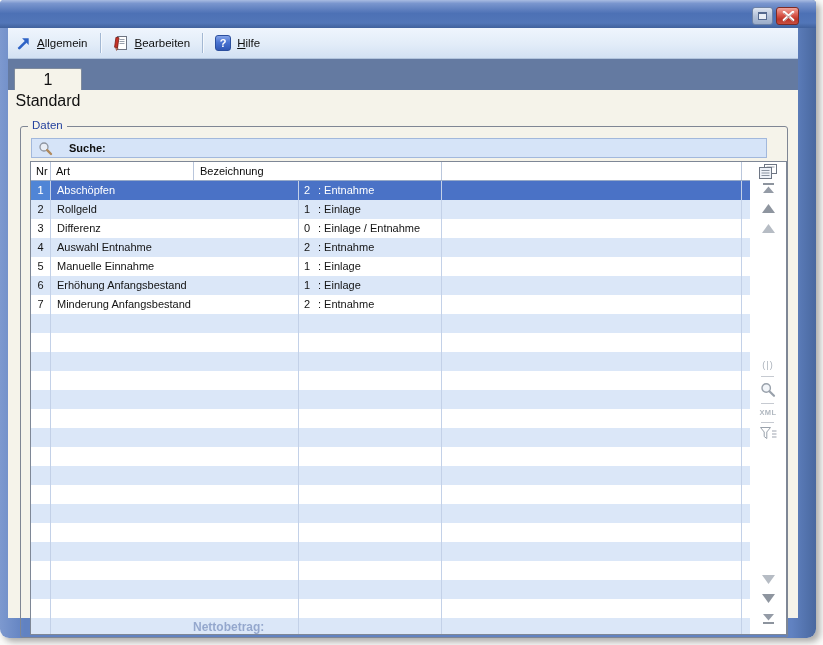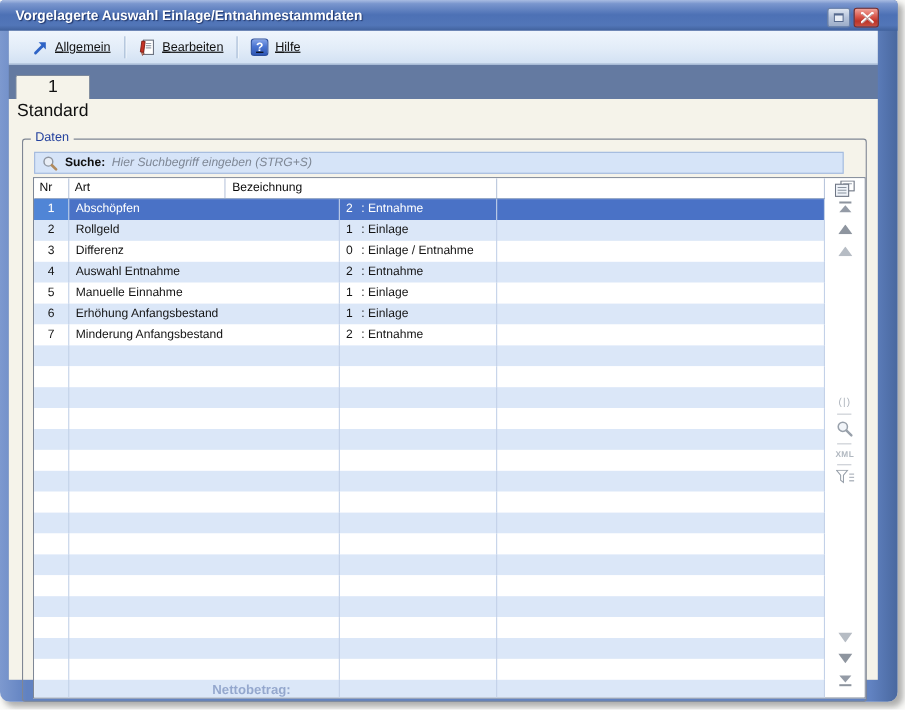--- a/index.html
+++ b/index.html
@@ -17,56 +17,56 @@
   .btn-max{position:absolute;left:752px;top:7px;width:21px;height:18px;border:1px solid #6d82a6;border-radius:3px;
     background:linear-gradient(180deg,#dfe6f1 0%,#b4c2d9 50%,#9cadc9 100%);box-sizing:border-box;}
   .btn-max .glyph{position:absolute;left:5px;top:4px;width:9px;height:8px;border:1px solid #55698e;border-top:2px solid #55698e;background:#e9eef6;box-sizing:border-box;}
   .btn-close{position:absolute;left:776px;top:7px;width:23px;height:18px;border:1px solid #7e2b24;border-radius:3px;
     background:linear-gradient(180deg,#f0a49b 0%,#d9564a 45%,#bd3428 70%,#c84f41 100%);box-sizing:border-box;}
   .btn-close svg{position:absolute;left:5px;top:3px;}
   
   .content{position:absolute;left:8px;top:28px;width:790px;height:590px;background:#647aa1;}
   .toolbar{position:absolute;left:0;top:0;width:790px;height:31px;box-sizing:border-box;
     background:linear-gradient(180deg,#eff5fd 0%,#e2ecf8 55%,#d2e1f3 100%);
-    border-bottom:1px solid #b1c4dd;display:flex;align-items:center;padding-left:13px;text-decoration:underline;}
+    border-bottom:1px solid #b1c4dd;display:flex;align-items:center;}
   .tb-btn{display:flex;align-items:center;gap:6px;padding:0 8px;height:24px;font-size:11.5px;color:#101010;cursor:default;}
   .tb-btn .u{text-decoration:underline;}
   .tb-sep{width:1px;height:20px;background:#a3b8d3;box-shadow:1px 0 0 #f4f8fd;margin:0 4px;}
   .hilfe-ic{width:16px;height:16px;border:1px solid #2c4f9e;border-radius:3px;box-sizing:border-box;
     background:linear-gradient(180deg,#84a3e8 0%,#4a74d2 45%,#2f57b4 100%);
     color:#fff;font-weight:bold;font-size:11px;text-align:center;line-height:14px;}
   
   .tab{position:absolute;left:6px;top:40px;width:68px;height:22px;box-sizing:border-box;z-index:2;
     background:#f5f3ea;border:1px solid #7e8a9c;border-bottom:none;border-radius:2px 2px 0 0;
     font-size:16px;color:#111;text-align:center;line-height:21px;}
   .tabpage{position:absolute;left:0;top:62px;width:790px;height:528px;background:#f5f3ea;}
   
   .groupbox{position:absolute;left:12px;top:7px;width:768px;height:512px;box-sizing:border-box;
     border:1px solid #7f8694;border-radius:3px;margin-top:29px;}
   .group-label{position:absolute;left:7px;top:-8px;background:#f5f3ea;padding:0 4px;
     font-size:11.5px;color:#25429e;}
   
   .searchbar{position:absolute;left:10px;top:11px;width:736px;height:20px;box-sizing:border-box;
-    background:#d6e4f8;border:1px solid #a2b8dc;display:flex;align-items:center;gap:6px;padding-left:6px;}
+    background:#d6e4f8;border:1px solid #a2b8dc;display:flex;align-items:center;gap:16px;padding-left:6px;}
   .search-label{font-size:11px;font-weight:bold;color:#101010;}
   .search-ph{font-size:11px;font-style:italic;color:#7e8795;}
   
   .grid{position:absolute;left:9px;top:34px;width:757px;height:474px;box-sizing:border-box;
     background:#ffffff;border:1px solid #7e8796;overflow:hidden;}
   .grid-header{position:absolute;left:0;top:0;width:719px;height:19px;box-sizing:border-box;display:flex;
     background:#ffffff;border-bottom:1px solid #97aac8;}
   .hcell{box-sizing:border-box;font-size:11px;color:#0a0a0a;line-height:18px;padding-left:5px;border-right:1px solid #b9c6dc;}
   .grid-rows{position:absolute;left:0;top:19px;width:719px;}
   .grid-row{display:flex;height:19px;background:#ffffff;}
   .grid-row.stripe{background:#dbe7f8;}
   .grid-row.selected{background:#4a72c6;}
   .grid-row.selected .cell{color:#ffffff;}
   .grid-row.selected .c-nr{background:#5085d6;text-shadow:0 0 1px rgba(255,255,255,.3);}
   .cell{box-sizing:border-box;font-size:11px;color:#141414;line-height:19px;border-right:1px solid #c3d1e8;overflow:hidden;white-space:nowrap;}
-  .c-nr{width:32px;text-align:center;}
+  .c-nr{width:20px;text-align:center;}
   .c-name{width:248px;padding-left:6px;}
   .c-art{width:143px;padding-left:5px;}
   .c-blank{width:300px;}
   .art-code{display:inline-block;width:14px;}
   
   .gutter{position:absolute;left:719px;top:0;width:36px;height:472px;background:#ffffff;}
   .g-item{position:absolute;left:0;width:36px;display:flex;justify-content:center;}
   .g-sep{position:absolute;left:11px;width:13px;height:1px;background:#c6cad1;}
   .g-txt{font-size:9px;color:#aab1ba;letter-spacing:1px;line-height:10px;}
   .g-xml{font-size:7.5px;font-weight:bold;color:#b1b8c0;letter-spacing:.4px;}
@@ -74,21 +74,20 @@
   .ghost{position:absolute;left:193px;top:620px;font-size:12px;font-weight:bold;color:#2c4a8e;
     opacity:.4;filter:blur(.5px);}
 </style>
 </head>
 <body>
 
 <div class="stage">
   <div class="window">
 
     <div class="titlebar">
-      <div class="title-text">Vorgelagerte Auswahl Einlage/Entnahmestammdaten</div>
       <div class="btn-max">
         <div class="glyph"></div>
       </div>
       <div class="btn-close">
         <svg width="13" height="11" viewBox="0 0 13 11">
           <path d="M2 1 L11 9 M11 1 L2 9" stroke="#ffffff" stroke-width="2.6" stroke-linecap="round"></path>
           <path d="M2 2 L11 10 M11 2 L2 10" stroke="rgba(90,10,10,.45)" stroke-width="1" stroke-linecap="round"></path>
         </svg>
       </div>
     </div>
@@ -127,21 +126,20 @@
       <div class="tabpage">
         <div class="groupbox">
           <div class="group-label">Daten</div>
 
           <div class="searchbar">
             <svg width="15" height="15" viewBox="0 0 15 15">
               <circle cx="6" cy="6" r="4" fill="#e9eef6" stroke="#8e95a0" stroke-width="1.3"></circle>
               <line x1="9.2" y1="9.2" x2="13" y2="13" stroke="#b08a5e" stroke-width="2.4" stroke-linecap="round"></line>
             </svg>
             <span class="search-label">Suche:</span>
-            <span class="search-ph">Hier Suchbegriff eingeben (STRG+S)</span>
           </div>
 
           <div class="grid">
             <div class="grid-header">
               <div class="hcell c-nr" style="text-align:left;">Nr</div>
               <div class="hcell c-art">Art</div>
               <div class="hcell c-name">Bezeichnung</div>
               <div class="hcell c-blank"></div>
             </div>
 

